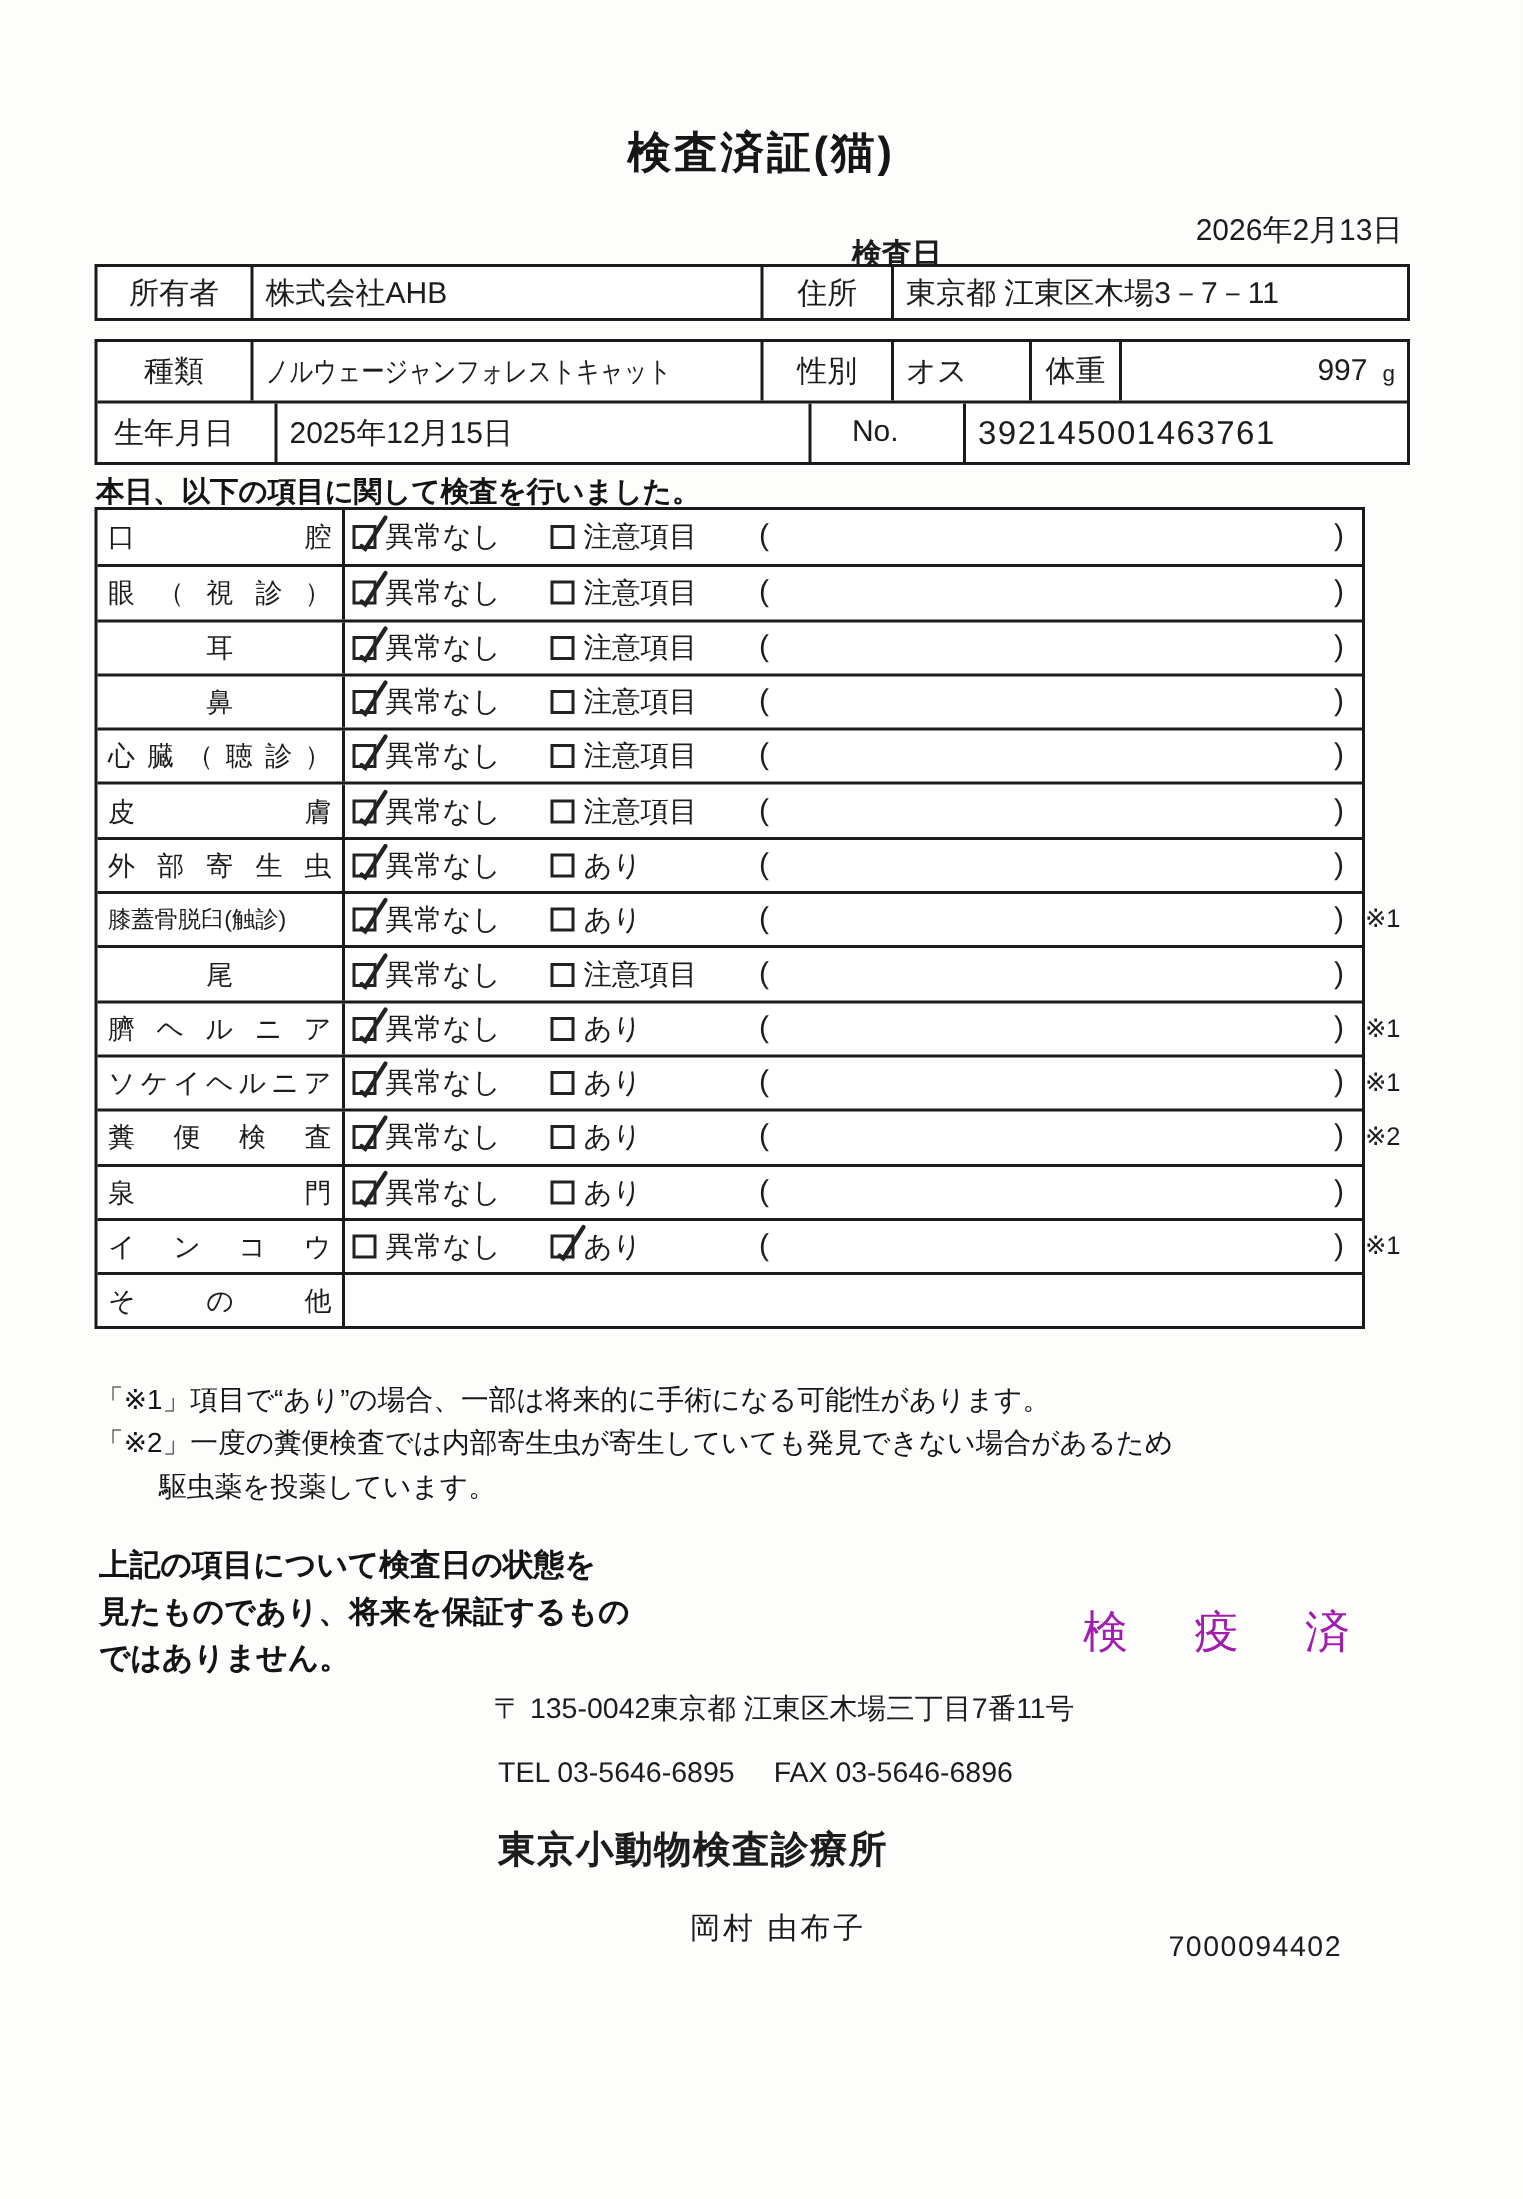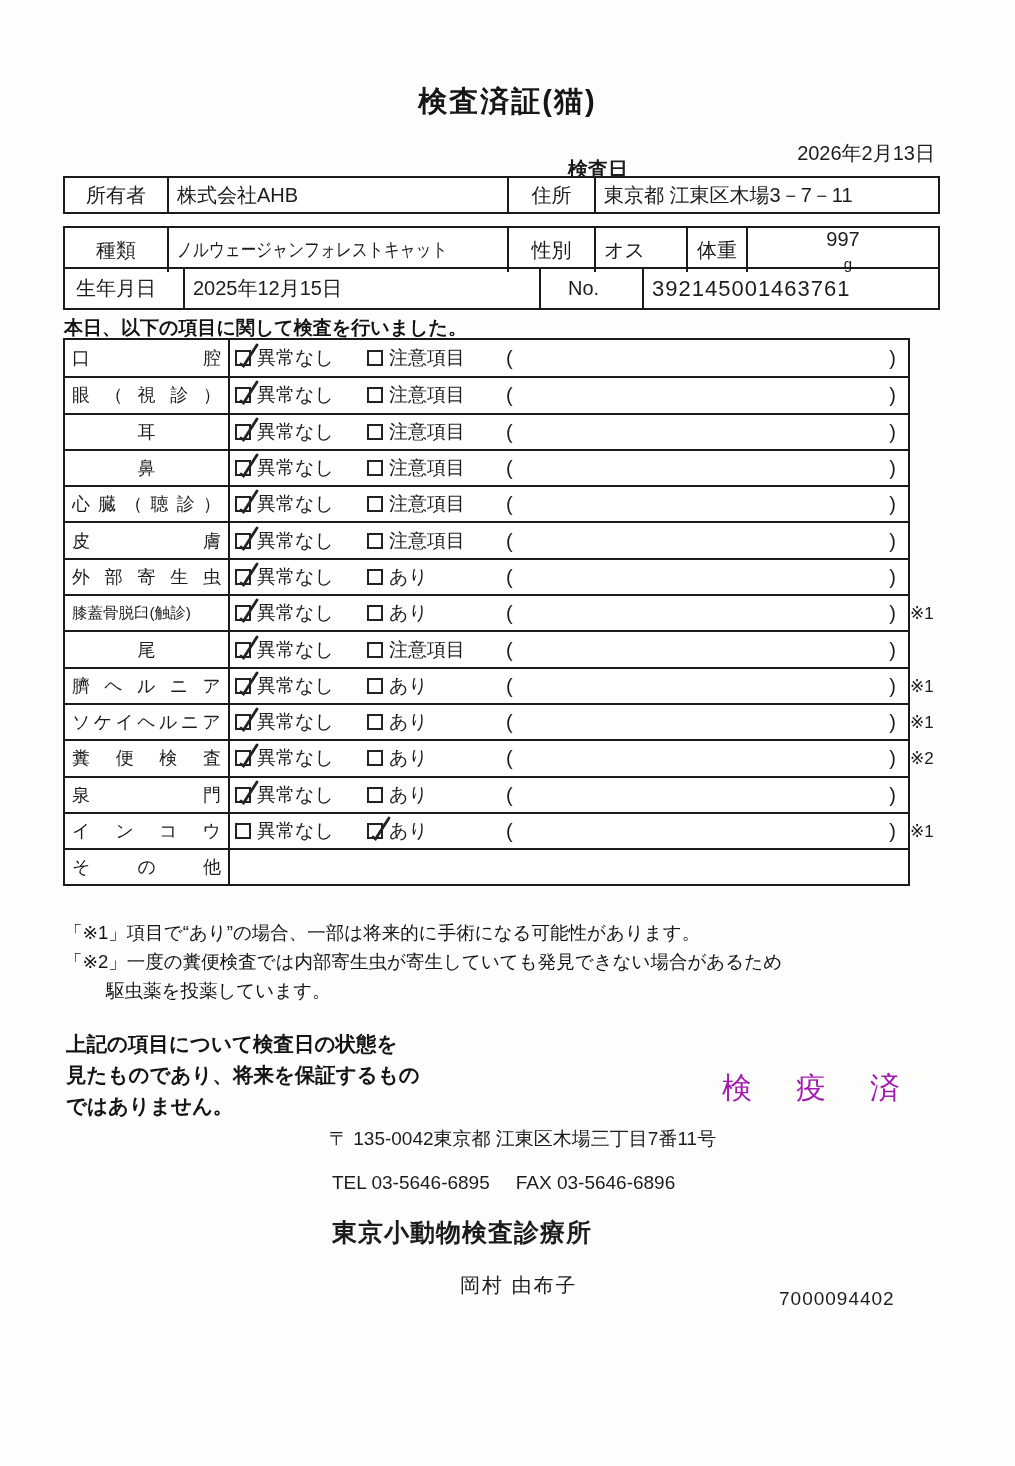--- a/index.html
+++ b/index.html
@@ -41,21 +41,21 @@
   .cell{
     display:flex;align-items:center;
     box-sizing:border-box;
     padding:0 8px;
     font-size:20px;font-weight:500;
     white-space:nowrap;
     overflow:visible;
   }
   .cell + .cell{border-left:2px solid #1b1b1b;}
   .cell.head{justify-content:center;}
-  .cell.right{justify-content:flex-end;flex-direction:column;}
+  .cell.right{justify-content:flex-end;}
   .owner-table{top:176px;}
   .owner-table .grid-row{grid-template-columns:102px 340px 87px 1fr;height:34px;}
   .pet-table{top:226px;}
   .pet-table .row1{grid-template-columns:102px 340px 87px 92px 60px 1fr;height:39px;}
   .pet-table .row2{grid-template-columns:102px 340px 87px 1fr;height:41px;gap:16px;}
   .breed{transform:scaleX(.82);transform-origin:left center;font-size:19px;}
   .weight-unit{font-size:15px;margin-left:10px;margin-top:4px;}
   .no-value{font-size:22px;letter-spacing:1px;}
   
   .intro{

